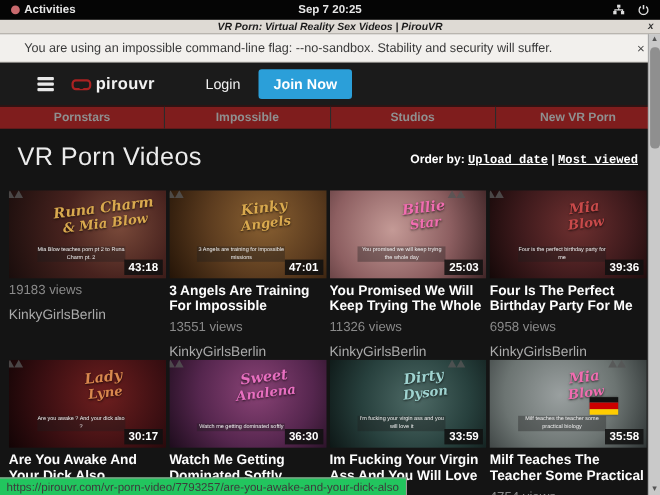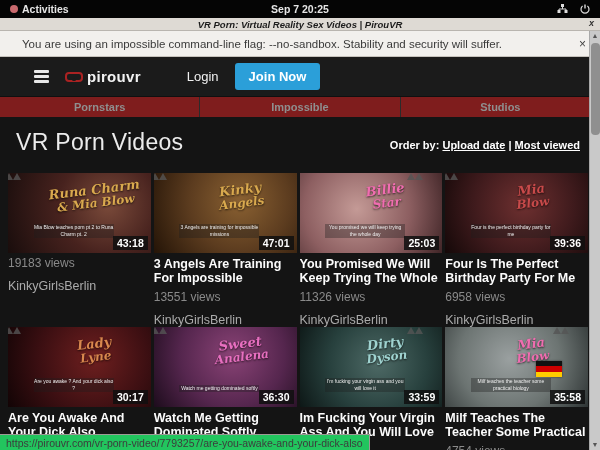--- a/index.html
+++ b/index.html
@@ -48,21 +48,21 @@
   .login { color:#f0f0f0; font-size:13px; margin-left:46px; }
   .join { margin-left:16px; background:#2b9fd9; color:#fff; font-size:13px; font-weight:bold;
           padding:6px 14px; border-radius:3px; border:none; }
   .mainnav { height:21px; background:#7f1d1d; border-top:1px solid #101010; display:flex; }
   .mainnav .navitem { flex:1; display:flex; align-items:center; justify-content:center; color:#8f8f8f;
                       font-size:11px; font-weight:bold; border-right:1px solid #2b2b2b; }
   .mainnav .navitem:last-child { border-right:none; }
 
   .page-title { color:#ececec; font-size:23px; font-weight:400; margin:12px 0 0 16px; letter-spacing:.3px; }
   .orderby { position:absolute; top:82px; right:20px; color:#fff; font-size:11px; font-weight:bold; }
-  .orderby a { color:#fff; text-decoration:underline; }
+  .orderby a { color:#fff; text-decoration:underline;font-family:Liberation Mono, monospace; }
 
   
   .grid { display:grid; grid-template-columns:repeat(4,1fr); gap:0 3px; margin:17px 12px 0 8px; }
   .card { overflow:hidden; }
   .thumb { position:relative; height:80px; overflow:hidden; }
   .thumb-0 { background:radial-gradient(circle at 70% 40%, #7a4a3a 0%, #47221e 45%, #190d0c 100%); }
   .thumb-1 { background:radial-gradient(circle at 60% 35%, #8a6132 0%, #5c3c1f 50%, #241407 100%); }
   .thumb-2 { background:radial-gradient(circle at 40% 45%, #c49a96 0%, #8d5f61 55%, #402527 100%); }
   .thumb-3 { background:radial-gradient(circle at 55% 40%, #6e3030 0%, #3e1a1c 55%, #140808 100%); }
   .thumb-4 { background:radial-gradient(circle at 60% 40%, #6e1f1f 0%, #3c0f12 55%, #120405 100%); }
@@ -157,20 +157,21 @@
         <span class="logo-text">pirouvr</span>
       </div>
       <span class="login">Login</span>
       <button class="join">Join Now</button>
     </div>
 
     <div class="mainnav">
         <div class="navitem">Pornstars</div>
         <div class="navitem">Impossible</div>
         <div class="navitem">Studios</div>
+        <div class="navitem">New VR Porn</div>
       </div>
 
     <h1 class="page-title">VR Porn Videos</h1>
     <div class="orderby">
       <span>Order by:</span>
       <a>Upload date</a>
       <span>|</span>
       <a>Most viewed</a>
     </div>
 

